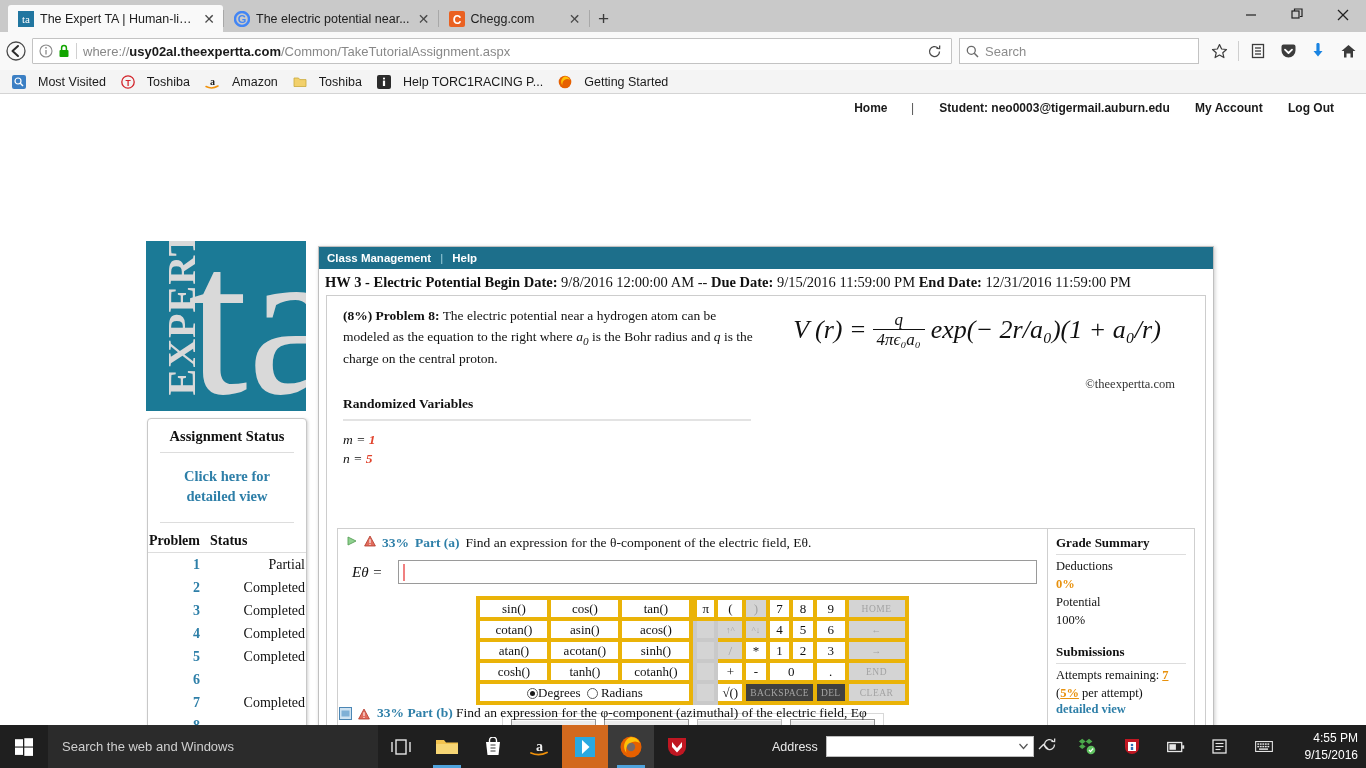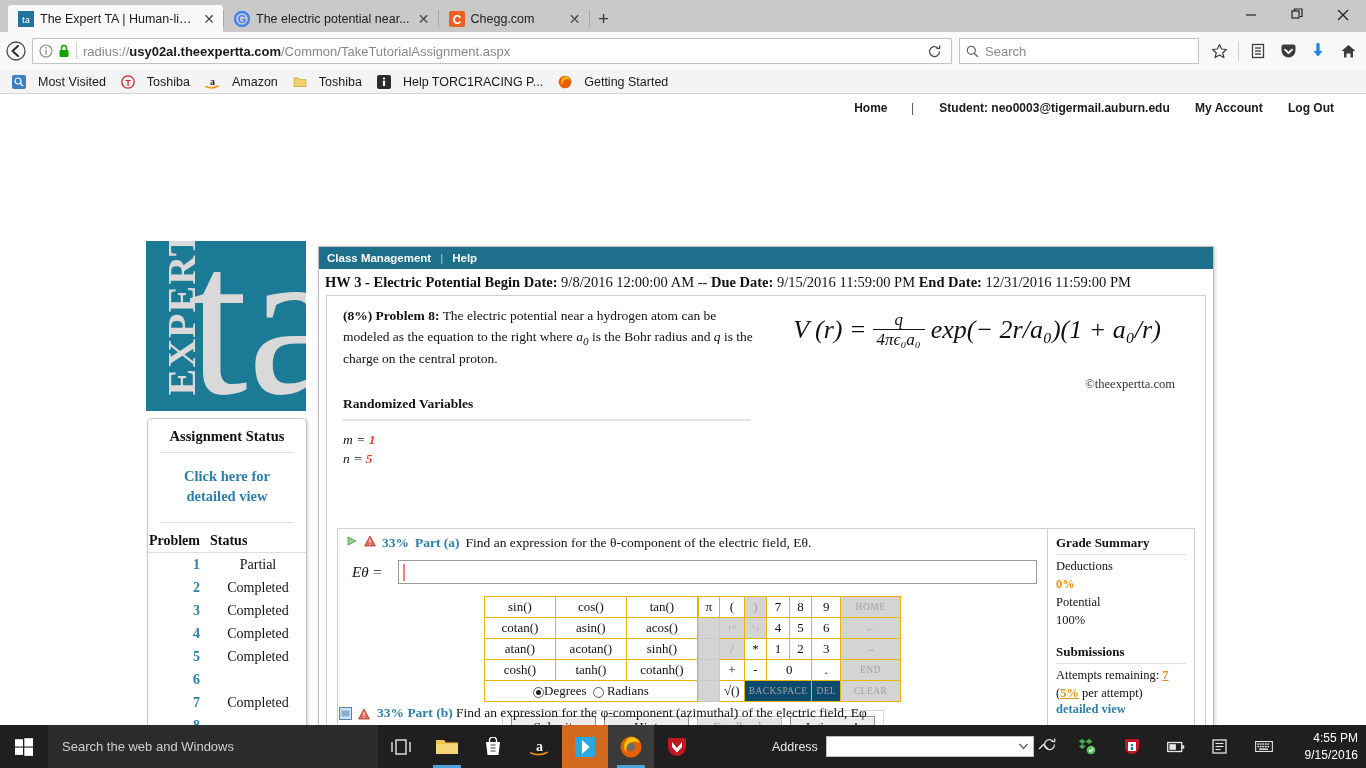--- a/index.html
+++ b/index.html
@@ -106,21 +106,21 @@
     text-align: center; color: #2e7fa8; font-weight: bold; font-size: 14.5px;
     padding: 14px 0 16px 0; line-height: 1.35;
   }
   #statustable { width: 100%; border-collapse: collapse; margin-top: 8px; }
   #statustable th { font-size: 14px; font-weight: bold; color: #111; padding: 2px 0 2px 0; }
   #statustable th.c1 { width: 62px; text-align: right; padding-right: 10px;}
   #statustable th.c2 { text-align: left; }
   #statustable tr.hdr td { border-bottom: 1px solid #ddd; height: 1px; padding: 0; }
   #statustable td.num { width: 62px; text-align: right; padding-right: 10px; color: #2e7fa8;
      font-weight: bold; font-size: 14px; line-height: 21px; }
-  #statustable td.st { text-align: center; font-size: 14px; color: #111; line-height: 21px; }
+  #statustable td.st { text-align: right; font-size: 14px; color: #111; line-height: 21px; }
 
   
   #main {
     position: absolute; left: 318px; top: 131px; width: 896px; height: 588px;
     background: #fff; border: 1px solid #c0c0c0;
     box-shadow: 1px 1px 4px rgba(0,0,0,.2);
   }
   #classbar {
     height: 22px; background: #1d6f8b; color: #fff; display: flex; align-items: center;
     padding: 0 0 0 8px; font-size: 11.5px; font-weight: bold; gap: 9px;
@@ -172,28 +172,28 @@
     flex: 1 1 auto; height: 24px; border: 1px solid #9a9a9a; background: #fff;
     position: relative;
   }
   #caret { position: absolute; left: 4px; top: 3px; width: 1.5px; height: 17px; background: #f08080; }
 
   
   #keypadwrap { display: flex; justify-content: center; padding: 4px 0 6px 0; }
   #keypad { display: flex; font-family: "Liberation Serif", serif; }
   table.kp { border-collapse: collapse; }
   table.kp td {
-    border: 1px solid #eab308; background: #fff; text-align: center;
+    border: 4px solid #eab308; background: #fff; text-align: center;
     font-size: 13px; color: #111; height: 21px; padding: 0 4px;
   }
   table.kp.fn td { width: 71px; }
   table.kp.num td { width: 21px; }
   table.kp td.blank { background: #d4d4d4; border-color: #c9c9c9; }
   table.kp td.dis { background: #d4d4d4; color: #a3a3a3; }
-  table.kp td.wide { background: #0c4a6e; color: #a3a3a3; font-size: 9.5px; letter-spacing: .4px; }
+  table.kp td.wide { background: #404040; color: #a3a3a3; font-size: 9.5px; letter-spacing: .4px; }
   table.kp td.home { background: #d4d4d4; color: #a3a3a3; font-size: 9.5px; width: 60px; letter-spacing: .5px; }
   table.kp td.small { font-size: 9px; }
   #radrow { display: flex; align-items: center; justify-content: center; gap: 6px;
             font-size: 13px; color: #111; }
   .radio { width: 11px; height: 11px; border: 1px solid #5a5a5a; border-radius: 50%; display: inline-block;
            position: relative; background: #fff; vertical-align: middle; }
   .radio.on:after { content: ""; position: absolute; left: 2px; top: 2px; width: 5px; height: 5px;
            border-radius: 50%; background: #1a1a1a; }
 
   
@@ -323,21 +323,21 @@
             <circle cx="7" cy="7" r="6" fill="none" stroke="#8a8a8a" stroke-width="1.1"></circle>
             <line x1="7" y1="6" x2="7" y2="10.5" stroke="#8a8a8a" stroke-width="1.3"></line>
             <circle cx="7" cy="3.8" r=".9" fill="#8a8a8a"></circle>
           </svg>
         <svg width="12" height="14" viewBox="0 0 12 14">
             <rect x="1.5" y="6" width="9" height="7" rx="1" fill="#12a500"></rect>
             <path d="M3.6 6 V4 a2.4 2.4 0 0 1 4.8 0 V6" fill="none" stroke="#12a500" stroke-width="1.5"></path>
           </svg>
       </span>
       <span id="urlsep"></span>
-      <span id="urltext"><span>radius://</span><b>usy02al.theexpertta.com</b><span>/Common/TakeTutorialAssignment.aspx</span></span>
+      <span id="urltext"><span>where://</span><b>usy02al.theexpertta.com</b><span>/Common/TakeTutorialAssignment.aspx</span></span>
       <span id="reloadbtn">
         <svg width="15" height="15" viewBox="0 0 15 15">
             <path d="M12.5 7.5a5 5 0 1 1-1.6-3.6" fill="none" stroke="#4a4a4a" stroke-width="1.3"></path>
             <path d="M12.7 1.4 L12.6 4.6 L9.4 4.4" fill="none" stroke="#4a4a4a" stroke-width="1.3"></path>
           </svg>
       </span>
     </div>
 
     <div id="searchbar">
       <svg width="13" height="13" viewBox="0 0 13 13">

